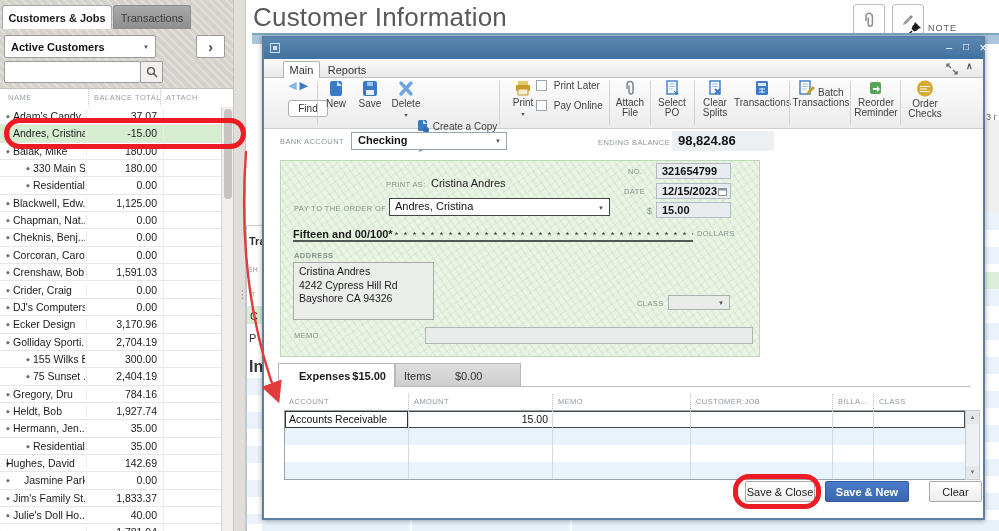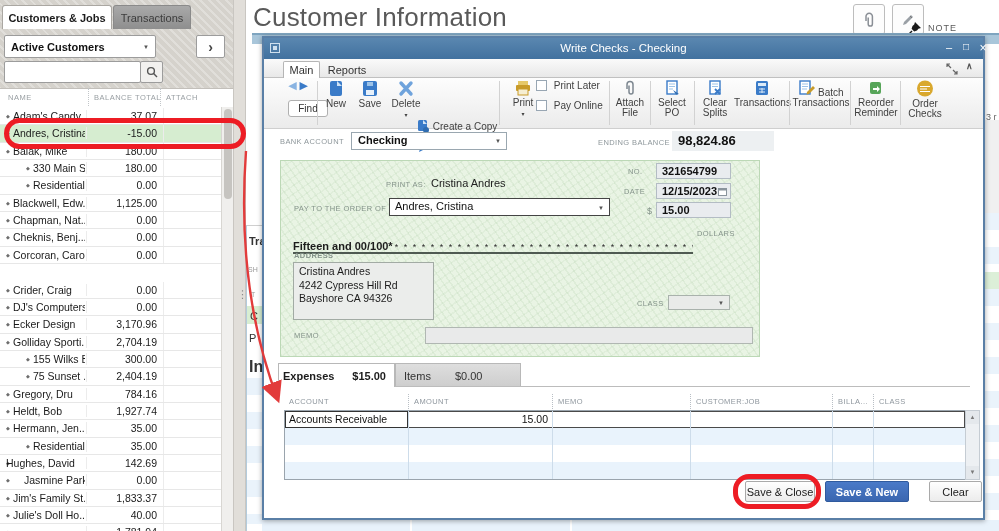--- a/index.html
+++ b/index.html
@@ -63,21 +63,21 @@
   .fld { position:absolute; background:#e9ecef; border:1px solid #b3bcc4; font-size:11px; font-weight:600; color:#111; padding:1px 5px; }
   .bank-dd { position:absolute; left:87px; top:94px; width:156px; height:18px; background:#fff; border:1px solid #9aa7b0; font-size:11px; font-weight:600; color:#111; padding:1px 6px; }
   .dd-arr { position:absolute; right:5px; top:5px; font-size:6px; color:#555; }
   .endbal-fld { position:absolute; left:408px; top:93px; width:102px; height:20px; background:#edf0f2; }
 
   #check { position:absolute; left:16px; top:122px; width:480px; height:197px; background:#e9f4e4;
     background-image:repeating-linear-gradient(55deg, rgba(120,170,110,.10) 0 1.5px, transparent 1.5px 6px),
                      repeating-linear-gradient(-35deg, rgba(120,170,110,.08) 0 1.5px, transparent 1.5px 7px);
     border:1px solid #bcd8b6; }
   .payee-dd { position:absolute; left:108px; top:37px; width:221px; height:18px; background:#fff; border:1.5px solid #444; font-size:11px; color:#111; padding:1px 5px; }
-  .wordsline { position:absolute; left:12px; top:64px; width:400px; height:17px; border-bottom:2px solid #4f5a52; display:flex; align-items:flex-end; overflow:hidden; white-space:nowrap;margin-top:12px; }
+  .wordsline { position:absolute; left:12px; top:64px; width:400px; height:17px; border-bottom:2px solid #4f5a52; display:flex; align-items:flex-end; overflow:hidden; white-space:nowrap; }
   .addrbox { position:absolute; left:12px; top:101px; width:141px; height:58px; background:#ebedeb; border:1px solid #a2aba4; font-size:10.5px; line-height:13.5px; color:#1c1c1c; padding:2px 5px; white-space:pre-line; }
   .class-dd { position:absolute; left:387px; top:134px; width:62px; height:15px; background:#e9ebe9; border:1px solid #a9b2ac; }
   .memo-fld { position:absolute; left:144px; top:166px; width:328px; height:17px; background:#e9eaea; border:1px solid #b0b7b2; }
 
   .exp-tab { position:absolute; top:325px; height:24px; display:flex; align-items:center; font-size:11px; }
   .grid-hd { position:absolute; left:20px; top:356px; width:681px; height:15px; display:grid; grid-template-columns:124px 144px 138px 142px 41px 92px; font-size:7.5px; color:#8f979e; letter-spacing:.4px; }
   .grid-hd span { padding:3px 0 0 5px; }
   .grid-hd span + span { border-left:1px dotted #b9bfc5; }
   #gridbody { position:absolute; left:20px; top:372px; width:681px; border:1px solid #9aa4ad; border-right:none; }
   .g-row { display:grid; grid-template-columns:124px 144px 138px 142px 41px 92px; height:17px; }
@@ -190,20 +190,25 @@
         <div class="crow" style="top: 140.45px;">
           <span class="bullet" style="left: 6px;">◆</span>
           <span class="cname" style="padding-left: 13px;">Cheknis, Benj...</span>
           <span class="cbal">0.00</span>
         </div>
         <div class="crow" style="top: 157.8px;">
           <span class="bullet" style="left: 6px;">◆</span>
           <span class="cname" style="padding-left: 13px;">Corcoran, Carol</span>
           <span class="cbal">0.00</span>
         </div>
+        <div class="crow" style="top: 175.15px;">
+          <span class="bullet" style="left: 6px;">◆</span>
+          <span class="cname" style="padding-left: 13px;">Crenshaw, Bob</span>
+          <span class="cbal">1,591.03</span>
+        </div>
         <div class="crow" style="top: 192.5px; padding-left: 42px;">
           <span class="bullet" style="left: 6px;">◆</span>
           <span class="cname" style="padding-left: 13px;">Crider, Craig</span>
           <span class="cbal">0.00</span>
         </div>
         <div class="crow" style="top: 209.85px;">
           <span class="bullet" style="left: 6px;">◆</span>
           <span class="cname" style="padding-left: 13px;">DJ's Computers</span>
           <span class="cbal">0.00</span>
         </div>
@@ -294,21 +299,20 @@
     <div class="frag" style="left:4px;top:266px;font-size:11px;">C</div>
     <div class="frag" style="left:3px;top:288px;font-size:11px;">P</div>
     <div class="frag" style="left:3px;top:314px;font-size:16px;font-weight:bold;">In</div>
   </div>
 
   <div id="dialog">
     <div class="ttl">
       <div class="sysico">
           <i></i>
         </div>
-      <div class="ttl-txt">Write Checks - Checking</div>
       <div class="win-glyph" style="left:678px;">–</div>
       <div class="win-glyph" style="left:695px;font-size:10px;">□</div>
       <div class="win-glyph" style="left:712px;font-size:12px;">×</div>
     </div>
 
     <div class="ribbon-tabs">
       <div class="rtab active" style="left:19px;width:37px;">
           <span>Main</span>
         </div>
       <div class="rtab" style="left:58px;width:50px;">
@@ -489,21 +493,21 @@
 Bayshore CA 94326</div>
       <div class="chk-lbl" style="left:356px;top:138px;">CLASS</div>
       <div class="class-dd">
         <span class="dd-arr" style="top:4px;">▼</span>
       </div>
       <div class="chk-lbl" style="left:13px;top:170px;">MEMO</div>
       <div class="memo-fld"></div>
     </div>
 
     <div class="exp-tab" style="left:14px;width:117px;background:#fff;border:1px solid #b8b8b8;border-bottom:none;z-index:2;">
-      <span style="font-weight:bold;color:#1c1c1c;margin-left:4px;">Expenses</span>
+      <span style="font-weight:bold;color:#1c1c1c;margin-left:20px;">Expenses</span>
       <span style="font-weight:bold;color:#1c1c1c;margin-left:auto;margin-right:8px;">$15.00</span>
     </div>
     <div class="exp-tab" style="left:131px;width:126px;background:linear-gradient(#dedede,#cdcdcd);border:1px solid #b8b8b8;border-bottom:none;">
       <span style="color:#333;margin-left:8px;">Items</span>
       <span style="color:#333;margin-left:24px;">$0.00</span>
     </div>
     <div class="abs" style="left:14px;top:348px;width:692px;border-top:1px solid #bcbcbc;"></div>
 
     <div class="grid-hd">
       <span>ACCOUNT</span>

